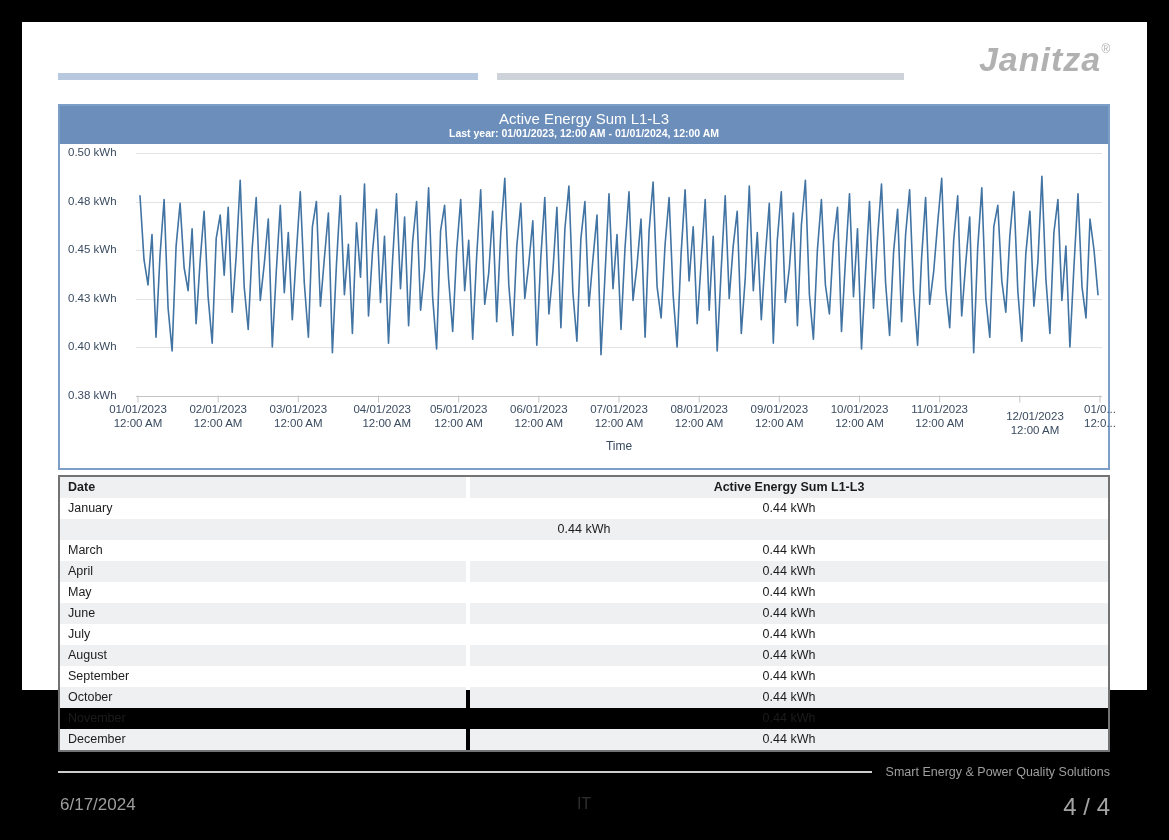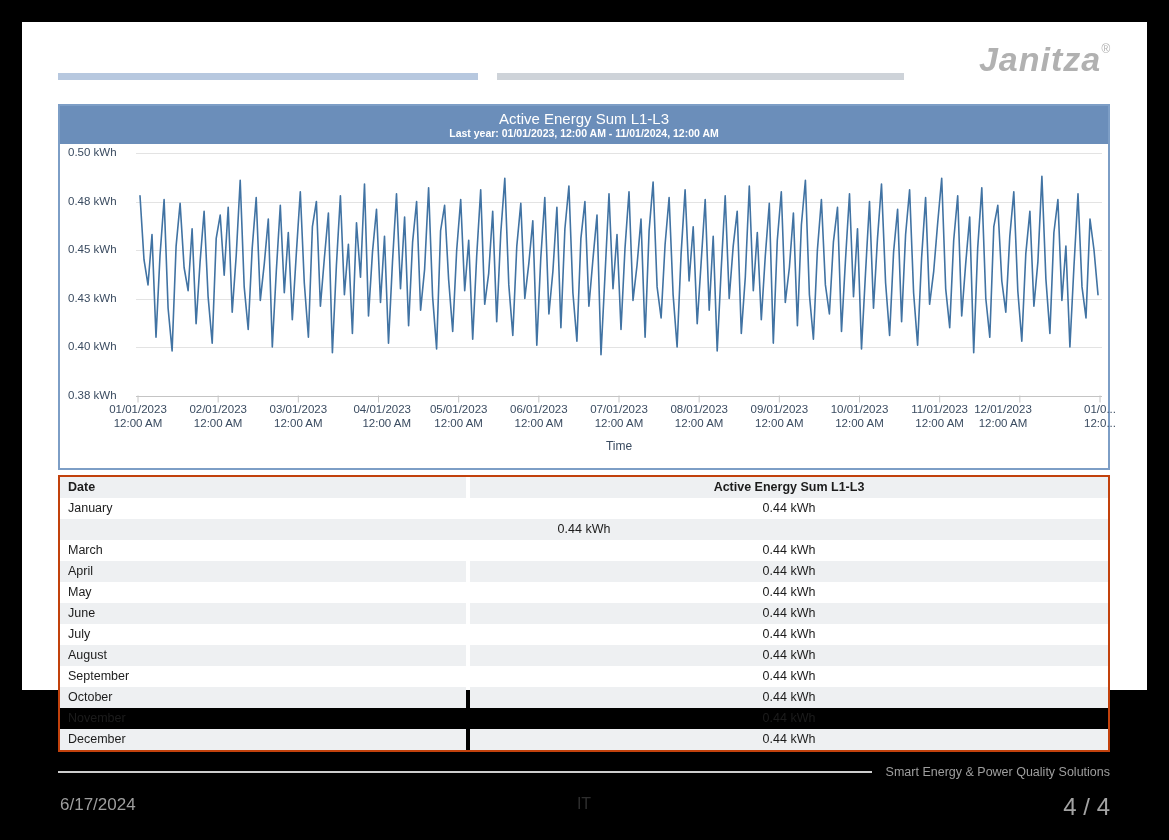--- a/index.html
+++ b/index.html
@@ -24,21 +24,21 @@
   .chart-subtitle{font-size:10.5px;font-weight:700;line-height:13px;}
   .chart-body{position:relative;height:324px;background:#fff;}
   .ylab{position:absolute;left:8px;width:48px;text-align:left;font-size:11.5px;color:#3a4b60;white-space:nowrap;}
   .gridline{position:absolute;left:76px;width:966px;height:1px;background:#e3e3e3;}
   .gridline.axisline{background:#c4c4c4;}
   #chart-svg{position:absolute;left:76px;top:9px;}
   .xlab{position:absolute;top:258px;width:84px;margin-left:-42px;text-align:center;font-size:11.5px;line-height:14px;color:#3a4b60;white-space:nowrap;}
   .time-label{position:absolute;top:295px;left:76px;width:966px;text-align:center;font-size:12px;color:#3a4b60;}
 
   
-  .data-table{margin-top:5px;border:2px solid #c2410c;}
+  .data-table{margin-top:5px;border:2px solid #737373;}
   .trow{display:flex;height:21px;line-height:21px;font-size:12.5px;color:#1c1c1c;}
   .cell{overflow:hidden;}
   .c1{width:398px;padding-left:8px;margin-right:4px;}
   .c2{flex:1;text-align:center;}
   .thead .cell{background:#eef0f2;font-weight:700;}
   .trow.alt .cell{background:#eef0f2;}
 
   
   .footer-sep{margin-top:13px;display:flex;align-items:center;}
   .sep-line{flex:1;height:2px;background:#cdcdcd;}
@@ -60,21 +60,21 @@
       </div>
 
       <div class="bars-row">
         <div class="bar bar-blue"></div>
         <div class="bar bar-gray"></div>
       </div>
 
       <div class="chart-panel">
         <div class="chart-header">
           <div class="chart-title">Active Energy Sum L1-L3</div>
-          <div class="chart-subtitle">Last year: 01/01/2023, 12:00 AM - 11/01/2024, 12:00 AM</div>
+          <div class="chart-subtitle">Last year: 01/01/2023, 12:00 AM - 01/01/2024, 12:00 AM</div>
         </div>
         <div class="chart-body">
           <div class="time-label">Time</div>
         <div class="ylab" style="top: 2px;">0.50 kWh</div>
             <div class="gridline" style="top: 9px;"></div>
             <div class="ylab" style="top: 50.5px;">0.48 kWh</div>
             <div class="gridline" style="top: 57.5px;"></div>
             <div class="ylab" style="top: 99px;">0.45 kWh</div>
             <div class="gridline" style="top: 106px;"></div>
             <div class="ylab" style="top: 147.5px;">0.43 kWh</div>
@@ -136,21 +136,21 @@
               <div>12:00 AM</div>
             </div>
             <div class="xlab" style="left: 799.5px;">
               <div>10/01/2023</div>
               <div>12:00 AM</div>
             </div>
             <div class="xlab" style="left: 879.667px;">
               <div>11/01/2023</div>
               <div>12:00 AM</div>
             </div>
-            <div class="xlab" style="left: 943px;">
+            <div class="xlab" style="left: 975px; margin-top: 7px;">
               <div>12/01/2023</div>
               <div>12:00 AM</div>
             </div>
             <div class="xlab" style="left: 1040px;">
               <div>01/0...</div>
               <div>12:0...</div>
             </div>
           </div>
       </div>
 

